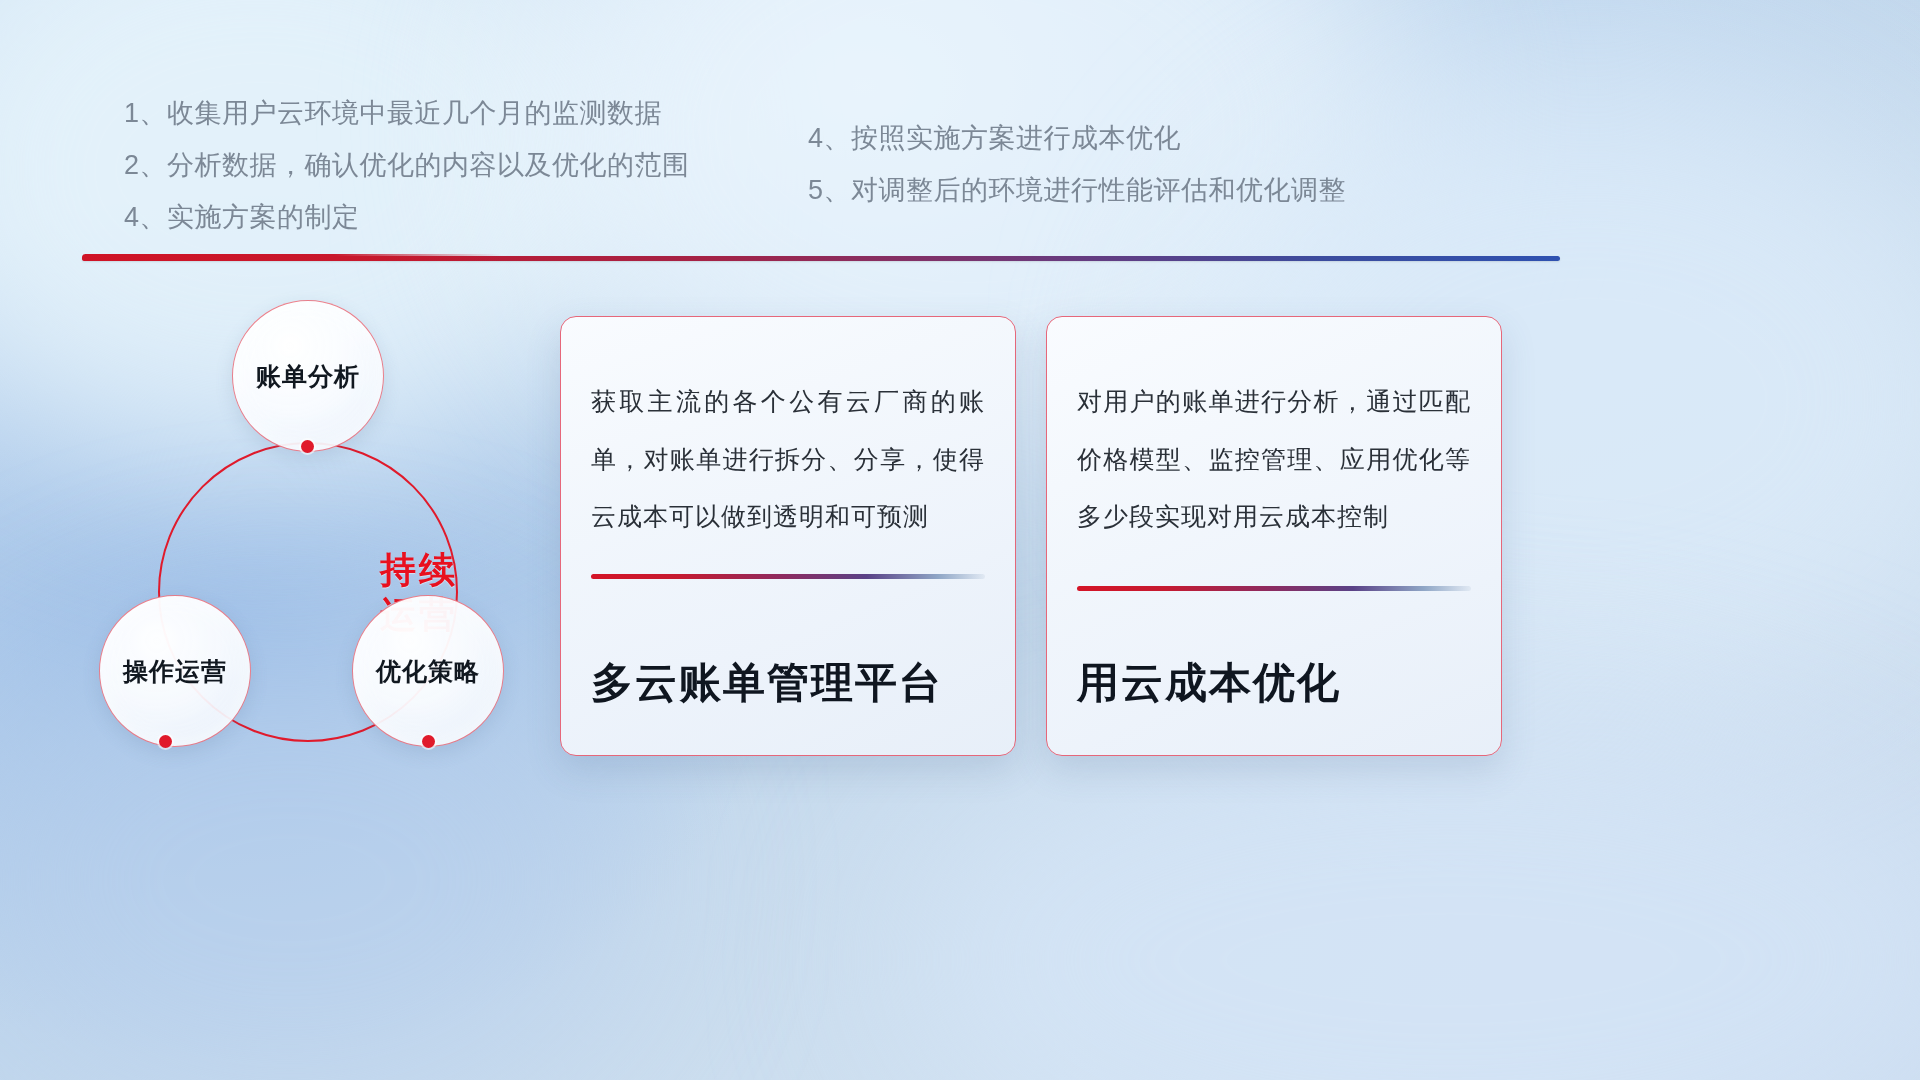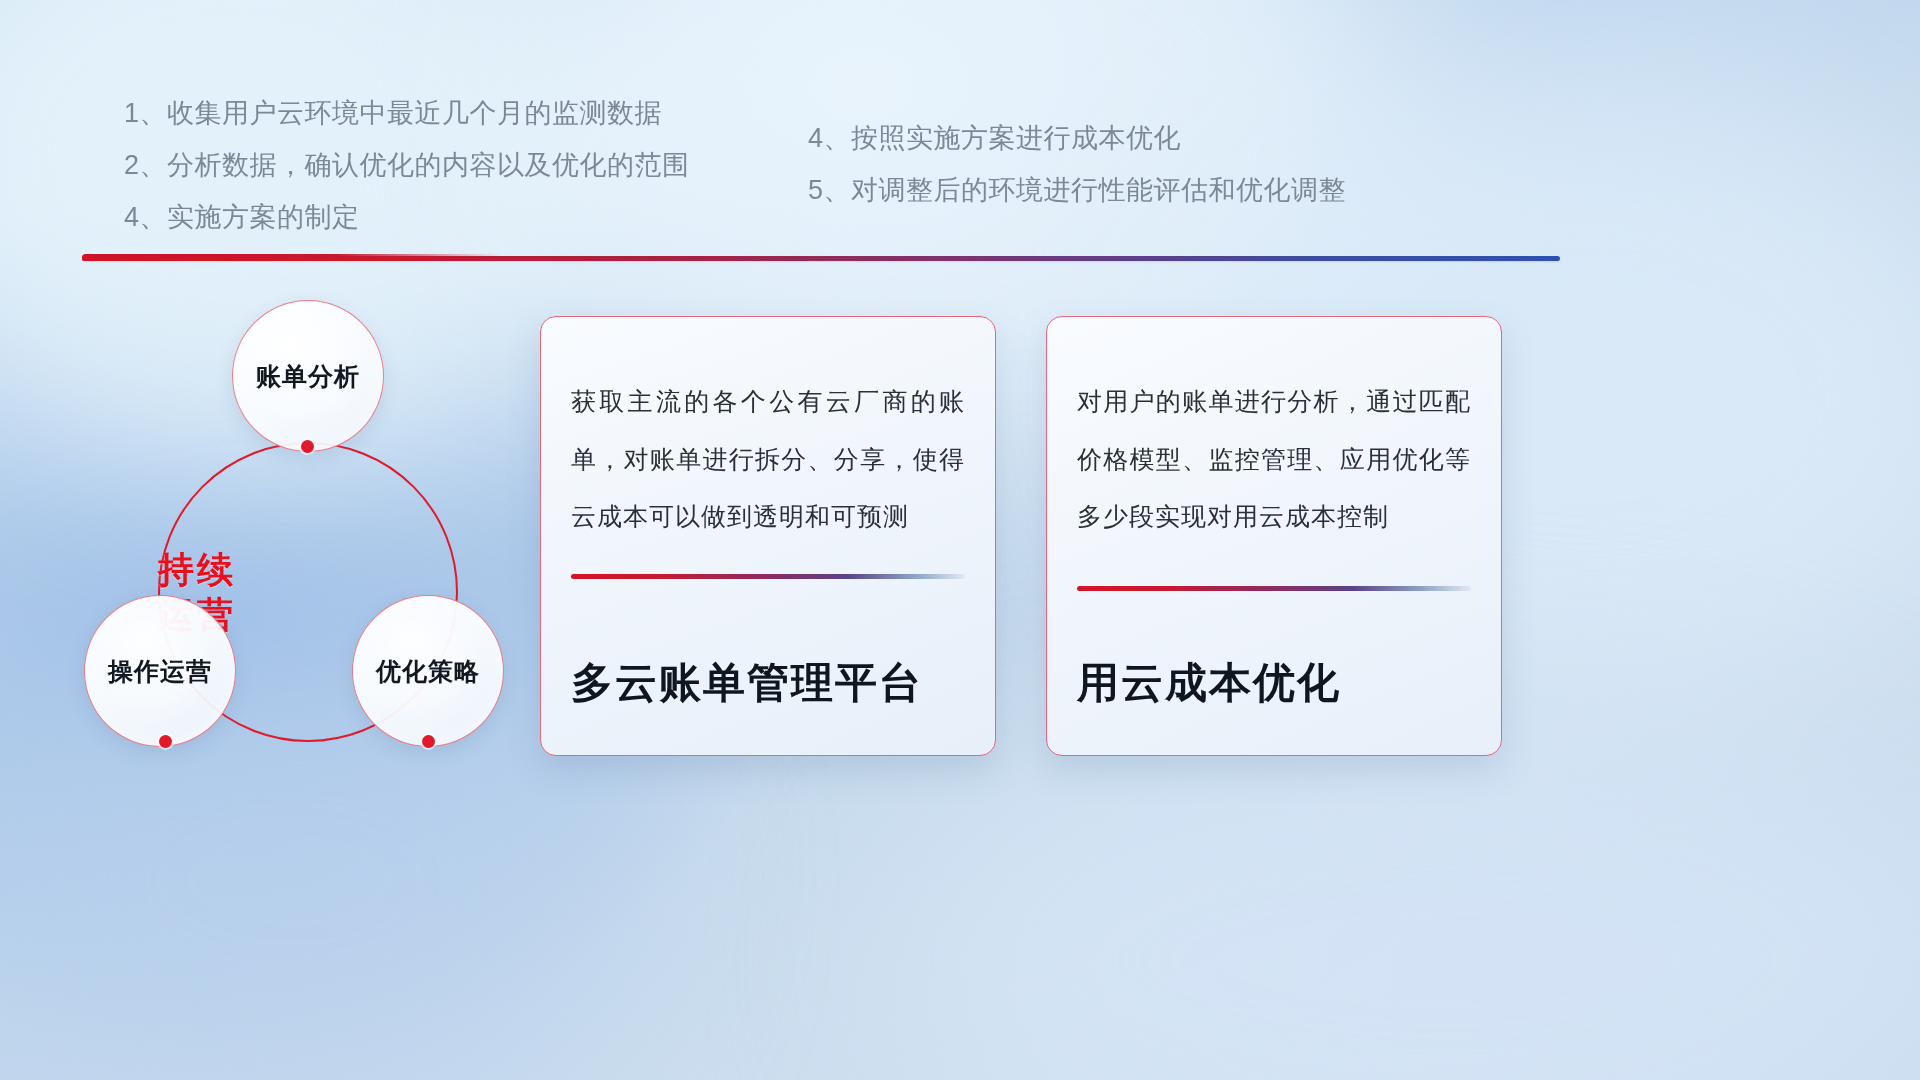--- a/index.html
+++ b/index.html
@@ -86,38 +86,38 @@
     background: radial-gradient(circle at 38% 30%, rgba(255,255,255,0.98) 0%, rgba(250,252,255,0.95) 45%, rgba(233,241,250,0.88) 100%);
     box-shadow: 0 6px 18px rgba(80,110,150,0.16), inset 0 0 26px rgba(255,255,255,0.7);
     display: flex; 
     align-items: center; justify-content: center;
     color: #111820;
     font-size: 25px; font-weight: 700;
     line-height: 1.30;
     letter-spacing: 1px;
   }
   .node-top  { left: 152px; top: 10px; }
-  .node-bl   { left: 4px;   top: 305px; }
+  .node-bl   { left: 19px;   top: 305px; }
   .node-br   { left: 272px; top: 305px; }
   .dot {
     position: absolute;
     width: 13px; height: 13px;
     border-radius: 50%;
     background: #e01a2b;
     box-shadow: 0 0 0 2px rgba(255,255,255,0.55);
   }
   .dot-top { left: 221px; top: 150px; }
   .dot-bl  { left:  79px; top: 445px; }
   .dot-br  { left: 342px; top: 445px; }
   .center-label {
     position: absolute;
     left: 78px; top: 152px;
     width: 300px; height: 300px;
     display: flex; flex-direction: column;
-    align-items: flex-start; justify-content: center;
+    align-items: flex-end; justify-content: center;
     color: #e8101f;
     font-size: 36px; font-weight: 700;
     line-height: 1.25;
     letter-spacing: 3px;
     text-shadow: 0 1px 1px rgba(255,255,255,0.5);
   }
 
   
   .card {
     position: absolute;
@@ -125,21 +125,21 @@
     width: 456px; height: 440px;
     border-radius: 16px;
     border: 1.5px solid #e6677a;
     background: linear-gradient(155deg,
        rgba(250,252,255,0.97) 0%, rgba(244,248,253,0.96) 35%,
        rgba(240,245,252,0.95) 62%, rgba(233,240,249,0.94) 100%);
     box-shadow: 0 14px 34px rgba(70,100,140,0.17);
     padding: 56px 30px 0 30px;
     display: flex; flex-direction: column;
   }
-  .card-1 { left: 540px; }
+  .card-1 { left: 560px; }
   .card-2 { left: 1046px; gap: 12px; }
   .card-body {
     font-size: 25px;
     color: #2a3038;
     line-height: 2.30;
     letter-spacing: 1px;
     text-align: justify;
     flex: 0 0 auto;
   }
   .card-rule {

